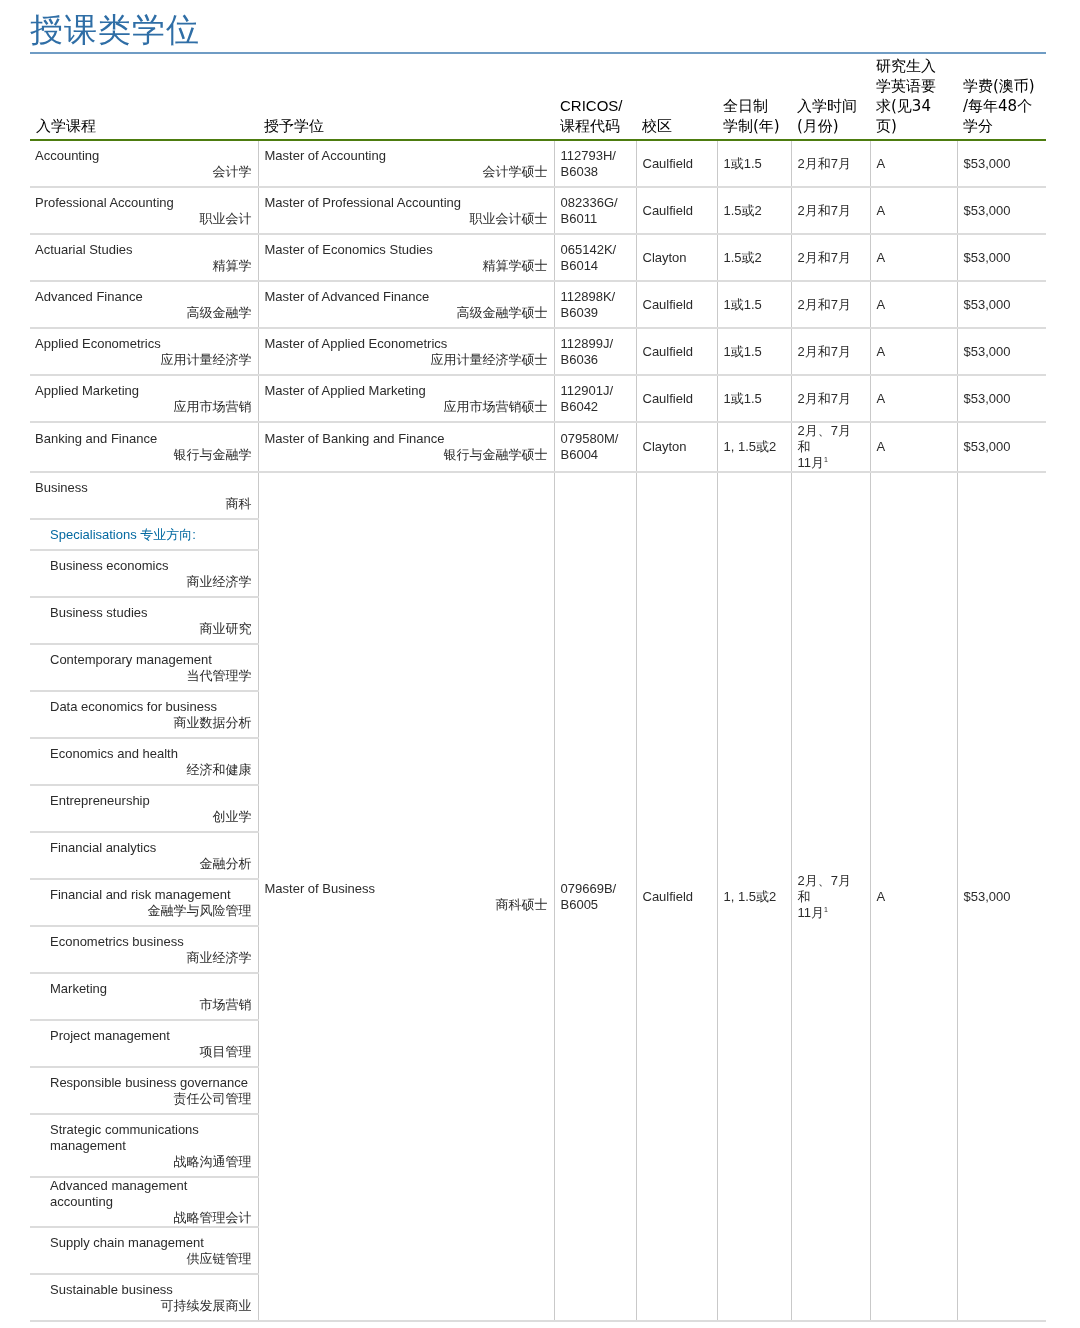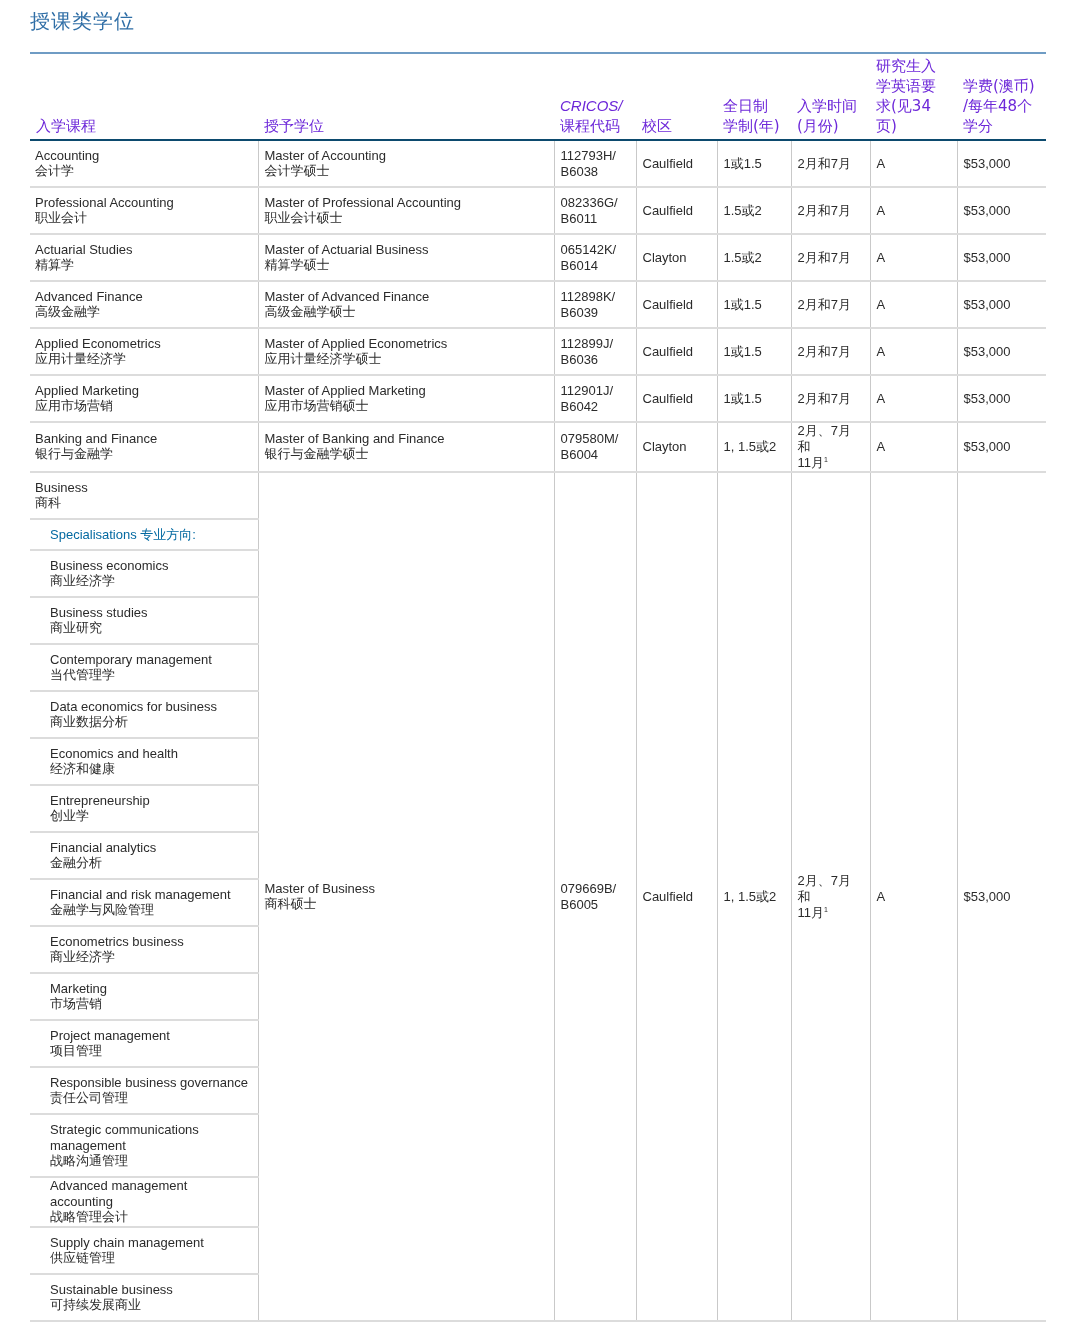--- a/index.html
+++ b/index.html
@@ -3,52 +3,52 @@
 <meta charset="utf-8">
 <style>
   html, body { margin: 0; padding: 0; background: #ffffff; }
   body {
     width: 1080px; height: 1328px; position: relative; overflow: hidden;
     font-family: "Liberation Sans", "DejaVu Sans", sans-serif;
     color: #2b2b2b;
   }
   .page-title {
     position: absolute; left: 30px; top: 8px;
-    font-size: 20px; color: #2f6ea6; letter-spacing: 1px;
+    font-size: 33px; color: #2f6ea6; letter-spacing: 1px;
     font-family: Liberation Mono, monospace;
   }
   .title-rule {
     position: absolute; left: 30px; top: 52px; width: 1016px; height: 2px;
     background: #6f9cc4;
   }
   table.courses {
     position: absolute; left: 30px; top: 56px; width: 1016px;
     border-collapse: collapse; table-layout: fixed;
     font-size: 13px; line-height: 16px;
   }
   table.courses th {
     height: 68px; vertical-align: bottom; text-align: left;
-    color: #6d28d9; font-weight: normal; font-size: 15px; line-height: 20px;
+    color: #000000; font-weight: normal; font-size: 15px; line-height: 20px;
     padding: 0 6px 3px 6px;
-    border-bottom: 2px solid #0c4a6e;
+    border-bottom: 2px solid #4d7c0f;
     font-family: "DejaVu Sans", sans-serif;
   }
   table.courses td {
     vertical-align: middle; padding: 0 6px;
     border-bottom: 2px solid #dcdcdc;
     border-left: 1px solid #c9c9c9;
   }
   table.courses td.first { border-left: none; padding-left: 5px; }
   tr.row td { height: 45px; }
   tr.sub td.first { padding-left: 20px; height: 45px; }
   tr.sub td.spec { height: 29px; color: #0369a1; padding-left: 20px; }
   tr.sub td.tall { height: 61px; }
   td.merged { border-bottom: 2px solid #dcdcdc; }
   .en { display: block; }
-  .zh { display: block; font-family: Liberation Mono, monospace; font-size: 13px; }
+  .zh { display: block; font-family: Liberation Serif, serif; font-size: 13px; text-align: right; }
   sup { font-size: 7px; vertical-align: super; line-height: 0; }
 </style>
 </head>
 <body>
 
 <div class="page-title">授课类学位</div>
 <div class="title-rule"></div>
 
 <table class="courses">
   <colgroup>
@@ -59,21 +59,21 @@
     <col style="width:74px">
     <col style="width:79px">
     <col style="width:87px">
     <col style="width:89px">
   </colgroup>
   <thead>
     <tr>
       <th><span>入学课程</span></th>
       <th><span>授予学位</span></th>
       <th>
-          <span class="en" style="font-family:'Liberation Sans',sans-serif;font-style:italic;">CRICOS/</span>
+          <span class="en" style="font-family:'Liberation Sans',sans-serif;">CRICOS/</span>
           <span class="en">课程代码</span>
         </th>
       <th><span>校区</span></th>
       <th>
           <span class="en">全日制</span>
           <span class="en">学制(年)</span>
         </th>
       <th>
           <span class="en">入学时间</span>
           <span class="en">(月份)</span>
@@ -129,21 +129,21 @@
       <td>2月和7月</td>
       <td>A</td>
       <td>$53,000</td>
     </tr>
     <tr class="row">
       <td class="first">
           <span class="en">Actuarial Studies</span>
           <span class="zh">精算学</span>
         </td>
       <td>
-          <span class="en">Master of Actuarial Business</span>
+          <span class="en">Master of Economics Studies</span>
           <span class="zh">精算学硕士</span>
         </td>
       <td>
           <span class="en">065142K/</span>
           <span class="en">B6014</span>
         </td>
       <td>Clayton</td>
       <td>1.5或2</td>
       <td>2月和7月</td>
       <td>A</td>

